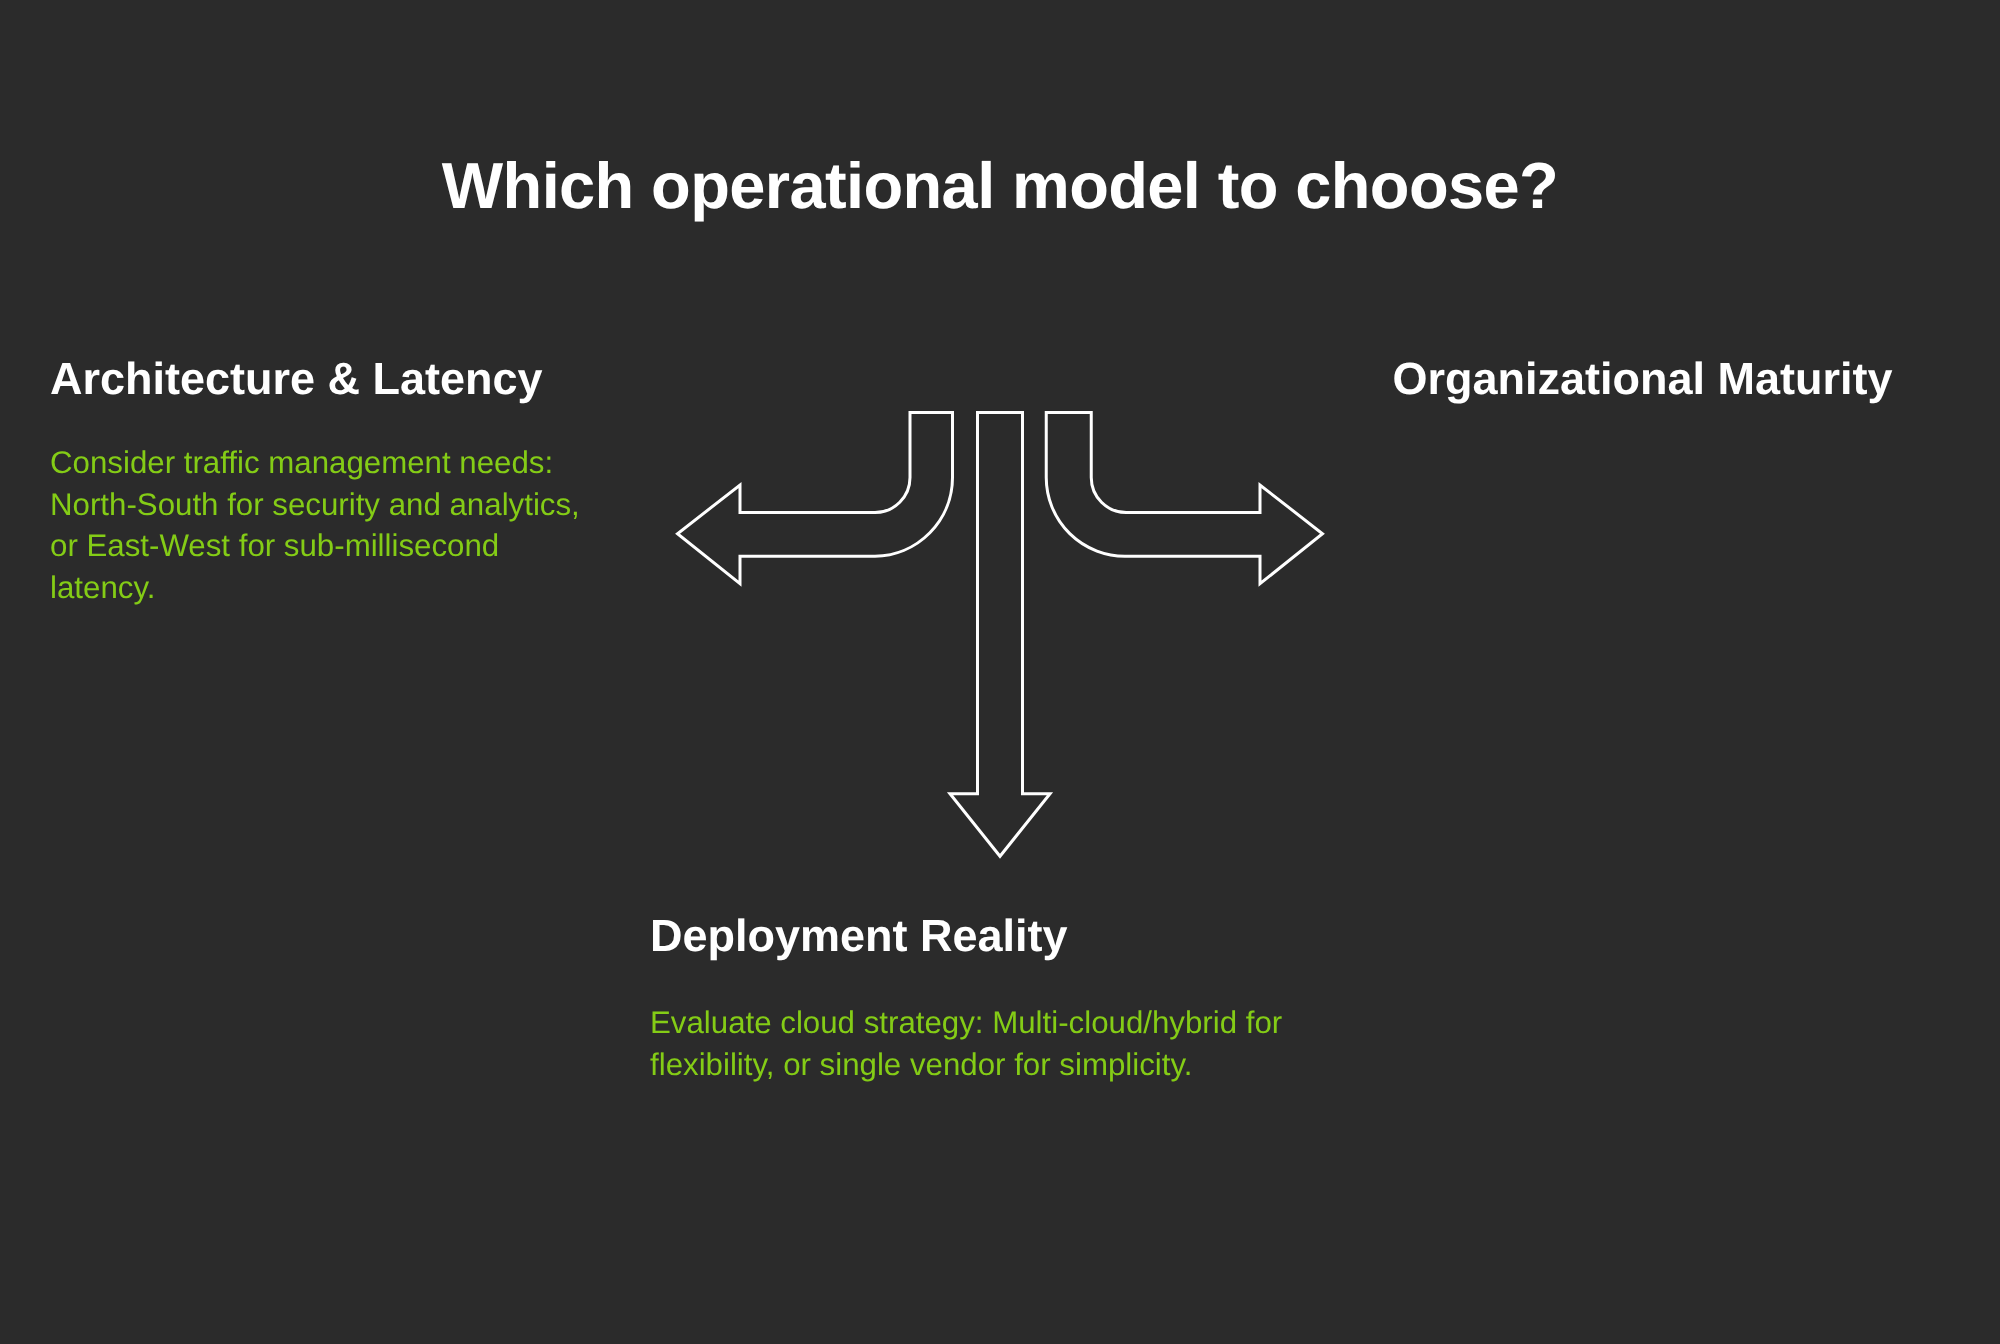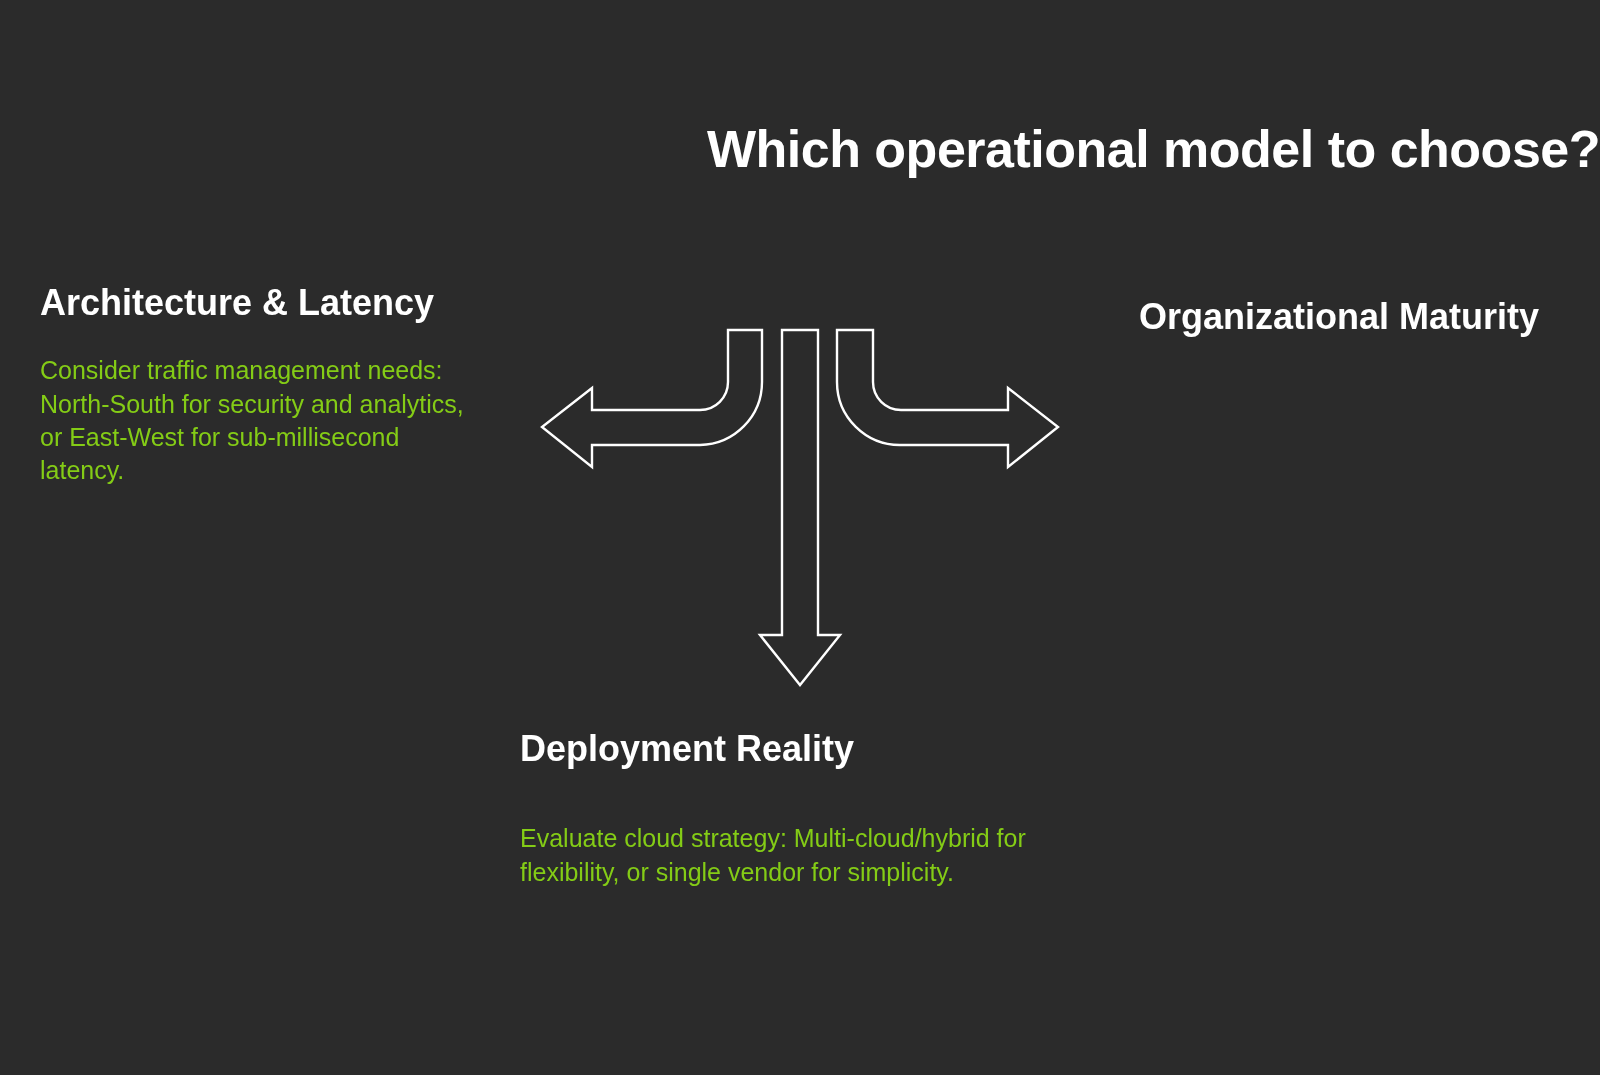--- a/index.html
+++ b/index.html
@@ -20,21 +20,21 @@
     inset: 0;
     background: #2b2b2b;
   }
 
   
   #slide-title {
     position: absolute;
     top: 86px;
     left: 0;
     width: 1600px;
-    text-align: right;
+    text-align: center;
     font-size: 52px;
     font-weight: 700;
     letter-spacing: -0.5px;
     color: #ffffff;
     line-height: 1.1;
     white-space: nowrap;
   }
 
   
   .branch {
@@ -62,38 +62,37 @@
     width: 448px;
     text-align: left;
   }
   #branch-left .branch-body {
     margin-top: 30px;
   }
 
   
   #branch-right {
     left: 1084px;
-    top: 296px;
+    top: 282px;
     width: 430px;
-    text-align: center;
-    margin-left: 40px;
+    text-align: right;
   }
   #branch-right .branch-body {
     margin-top: 44px;
   }
 
   
   #branch-bottom {
     left: 520px;
     top: 728px;
     width: 560px;
     text-align: left;
   }
   #branch-bottom .branch-body {
-    margin-top: 52px;
+    margin-top: 32px;
   }
 
   
   #arrow-graphic {
     position: absolute;
     left: 520px;
     top: 300px;
     width: 560px;
     height: 400px;
   }

